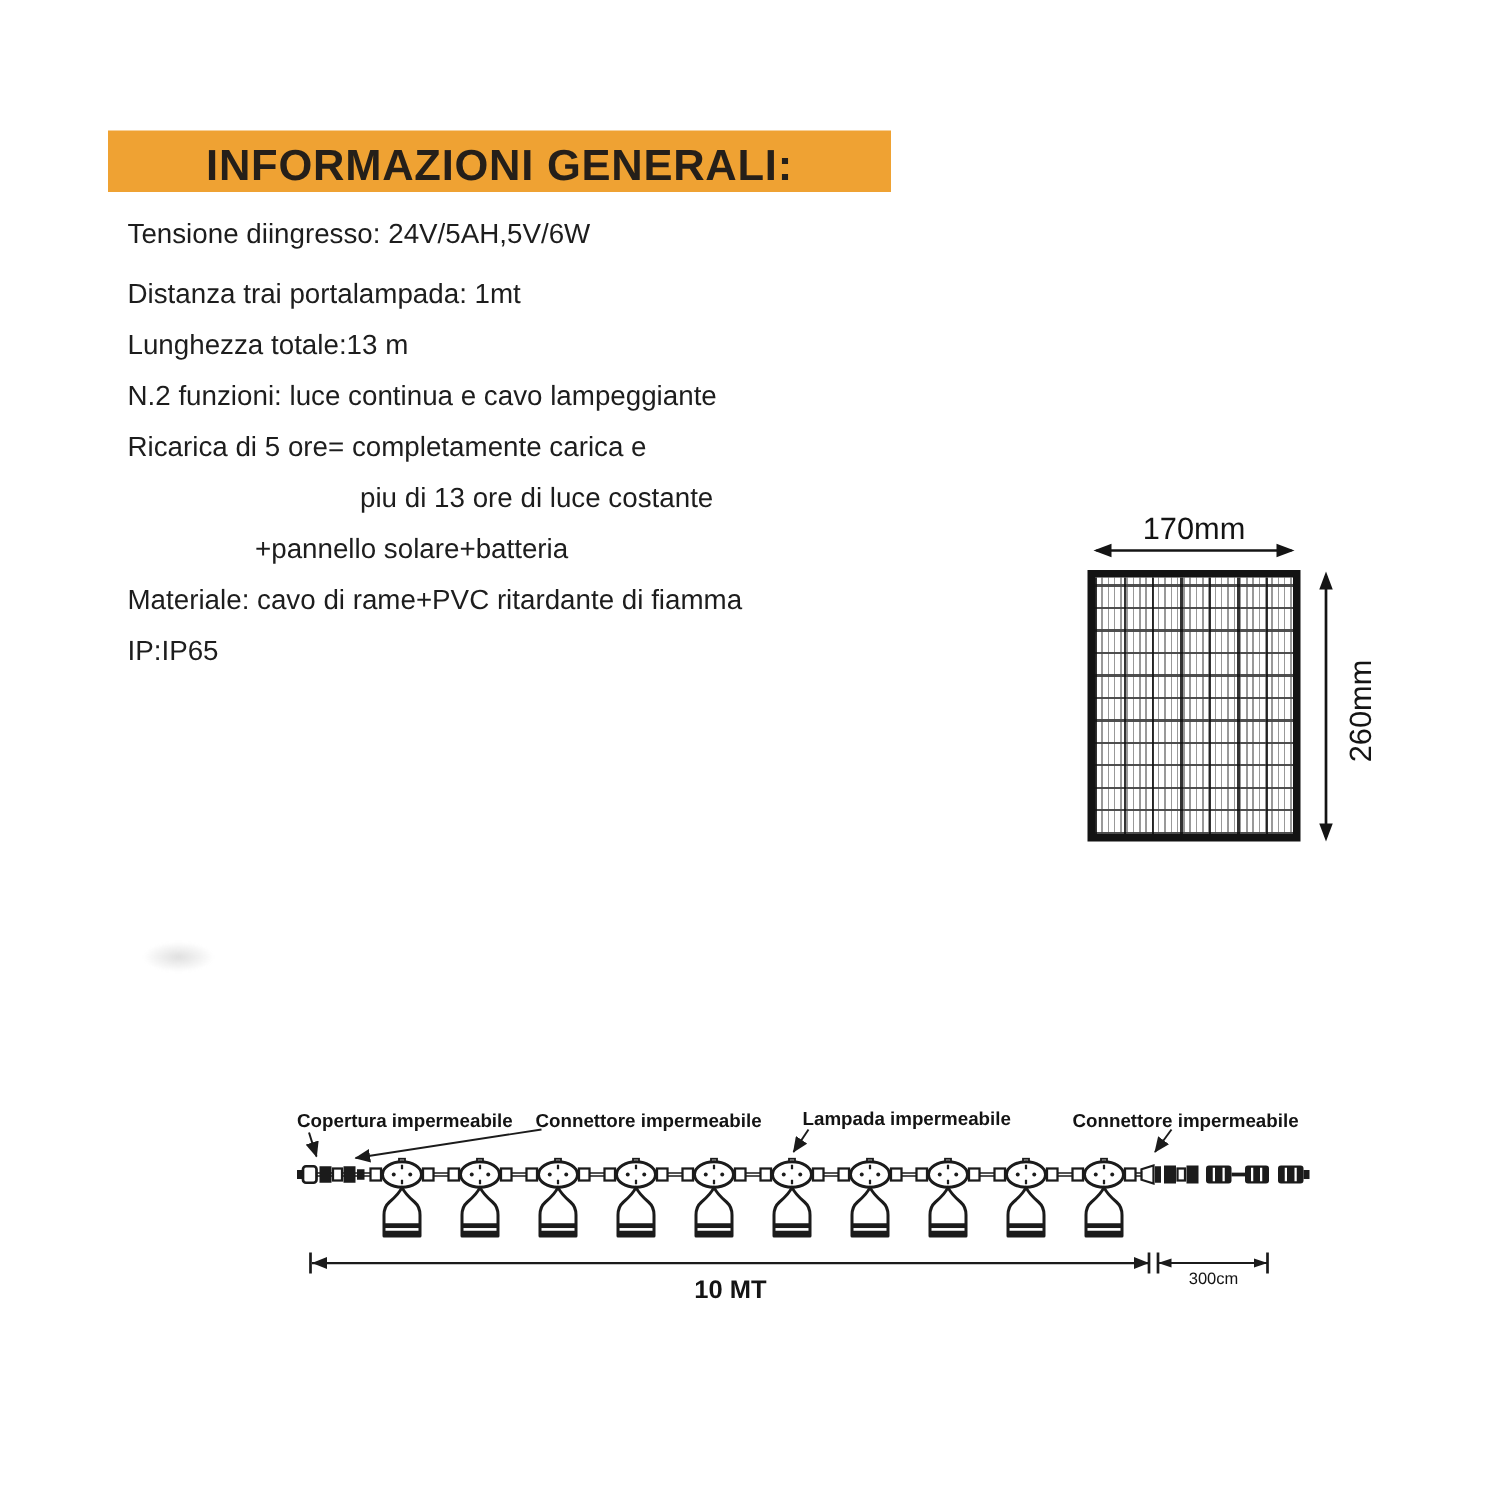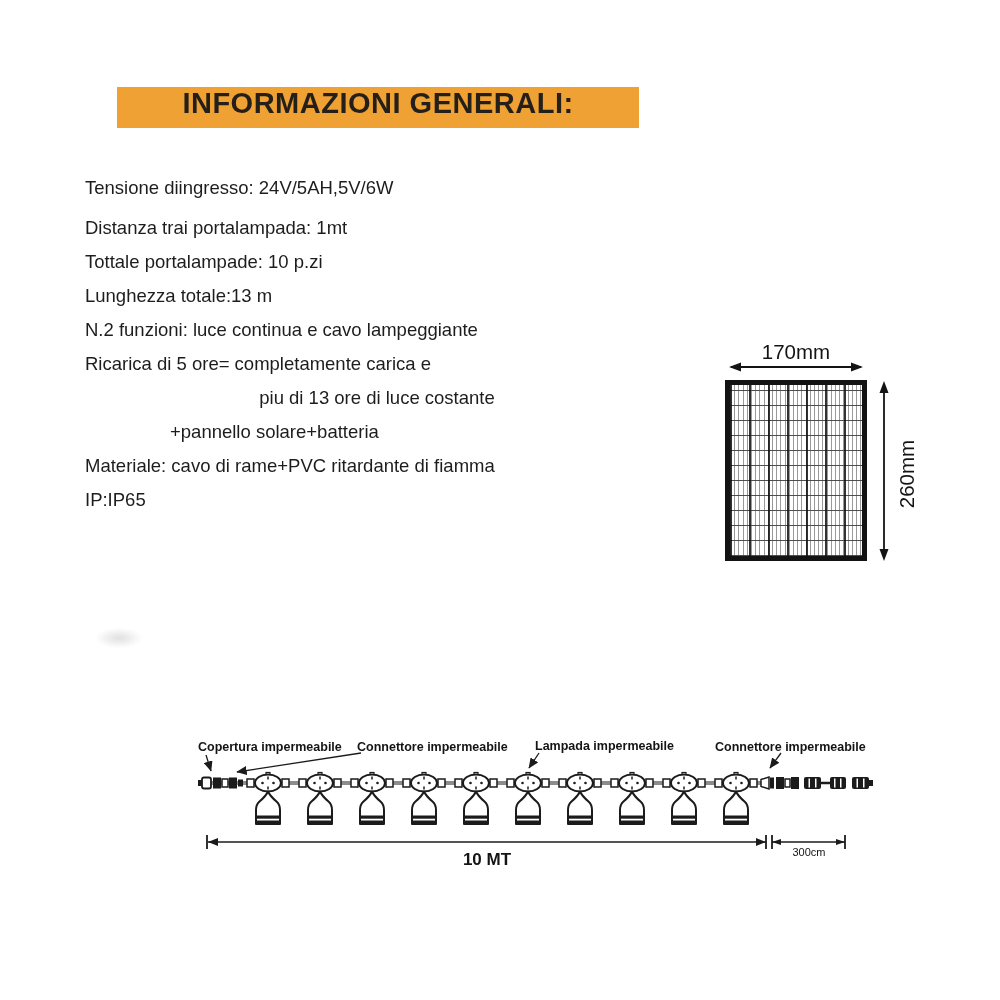--- a/index.html
+++ b/index.html
@@ -2,28 +2,28 @@
 <html><head>
 <meta charset="utf-8">
 <style>
   html,body { margin:0; padding:0; background:#ffffff; }
   body { width:1000px; height:1000px; font-family:"Liberation Sans", sans-serif; }
   .page { position:relative; width:1000px; height:1000px; background:#fff; overflow:hidden; }
 
   
   .banner {
     position:absolute; left:72px; top:87px; width:522px; height:41px;
-    background:#EFA233; display:flex; align-items:flex-start; justify-content:center;margin-left:45px;
+    background:#EFA233; display:flex; align-items:flex-end; justify-content:center;
   }
   .banner-title {
     font-size:29px; font-weight:800; color:#251F19; letter-spacing:0.5px; white-space:nowrap;
   }
 
   
-  .spec-list { position:absolute; left:85px; top:171px; color:#1D1D1D; font-size:18.5px; }
+  .spec-list { position:absolute; left:85px; top:139px; color:#1D1D1D; font-size:18.5px; }
   .spec-line { height:34px; line-height:34px; white-space:pre; }
   .spec-line.gap-after { margin-bottom:6px; }
 
   
   .solar-panel {
     position:absolute; left:725px; top:380px; width:142px; height:181px;
     box-sizing:border-box; border:5px solid #131313; background-color:#fff;
     background-image:
       repeating-linear-gradient(90deg, rgba(15,15,15,0.85) 0 1.6px, transparent 1.6px 19px),
       repeating-linear-gradient(90deg, rgba(70,70,70,0.55) 0 1px, transparent 1px 4.2px),
@@ -51,25 +51,24 @@
 
 <div class="page">
 
   <div class="banner">
     <span class="banner-title">INFORMAZIONI GENERALI:</span>
   </div>
 
   <div class="spec-list">
       <div class="spec-line gap-after">Tensione diingresso: 24V/5AH,5V/6W</div>
       <div class="spec-line">Distanza trai portalampada: 1mt</div>
-      <div class="spec-line">Tottale portalampade: 10 p.zi</div>
       <div class="spec-line">Lunghezza totale:13 m</div>
       <div class="spec-line">N.2 funzioni: luce continua e cavo lampeggiante</div>
       <div class="spec-line">Ricarica di 5 ore= completamente carica e</div>
-      <div class="spec-line" style="padding-left: 155px; text-align: right;">piu di 13 ore di luce costante</div>
+      <div class="spec-line" style="padding-left: 155px;">piu di 13 ore di luce costante</div>
       <div class="spec-line" style="padding-left: 85px;">+pannello solare+batteria</div>
       <div class="spec-line">Materiale: cavo di rame+PVC ritardante di fiamma</div>
       <div class="spec-line">IP:IP65</div>
     </div>
 
   <div class="smudge"></div>
 
   <div class="solar-panel"></div>
 
   <svg class="panel-dims" width="260" height="250" viewBox="0 0 260 250">

